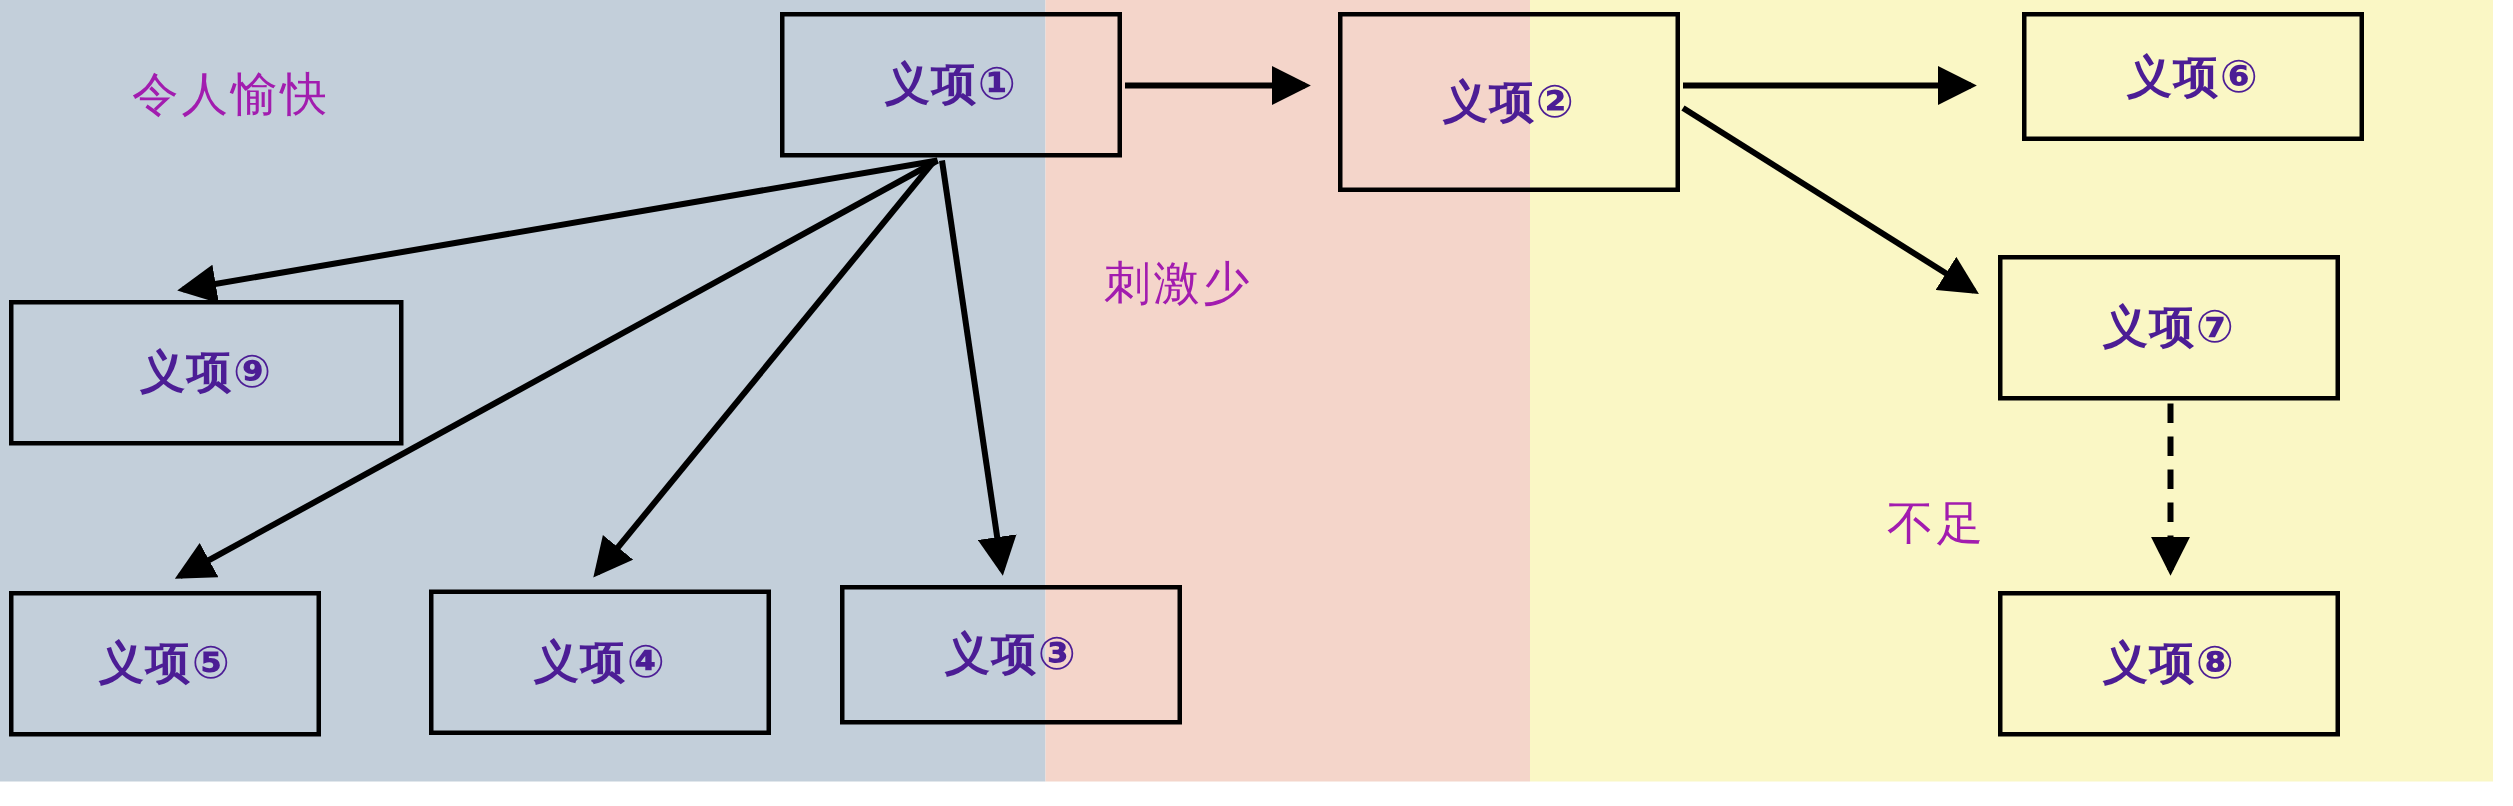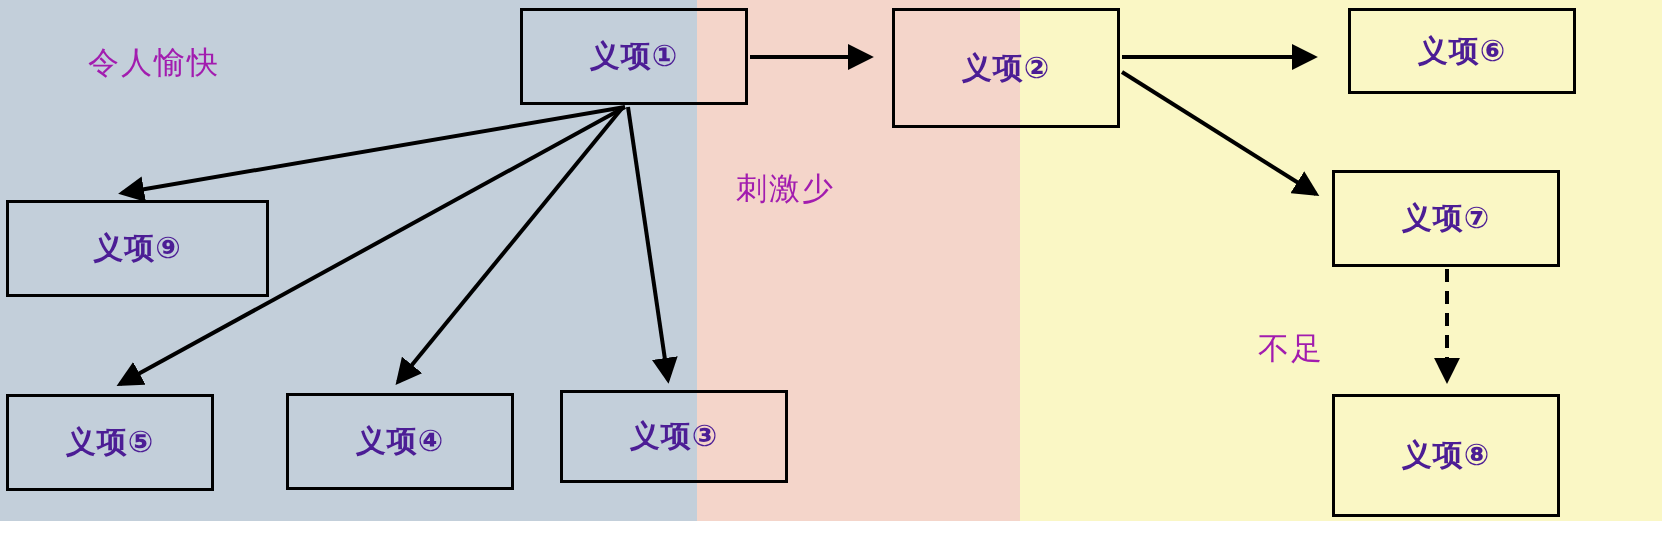--- a/index.html
+++ b/index.html
@@ -80,21 +80,21 @@
   </div>
   <div class="node" style="left:892px; top:8px;   width:228px; height:120px;">
     <span>义项②</span>
   </div>
   <div class="node" style="left:1348px; top:8px;  width:228px; height:86px;">
     <span>义项⑥</span>
   </div>
   <div class="node" style="left:1332px; top:170px; width:228px; height:97px;">
     <span>义项⑦</span>
   </div>
-  <div class="node" style="left:1332px; top:394px; width:228px; height:123px;">
+  <div class="node" style="left:1332px; top:394px; width:228px; height:97px;">
     <span>义项⑧</span>
   </div>
   <div class="node" style="left:6px; top:200px;   width:263px; height:97px;">
     <span>义项⑨</span>
   </div>
   <div class="node" style="left:6px; top:394px;   width:208px; height:97px;">
     <span>义项⑤</span>
   </div>
   <div class="node" style="left:286px; top:393px; width:228px; height:97px;">
     <span>义项④</span>

